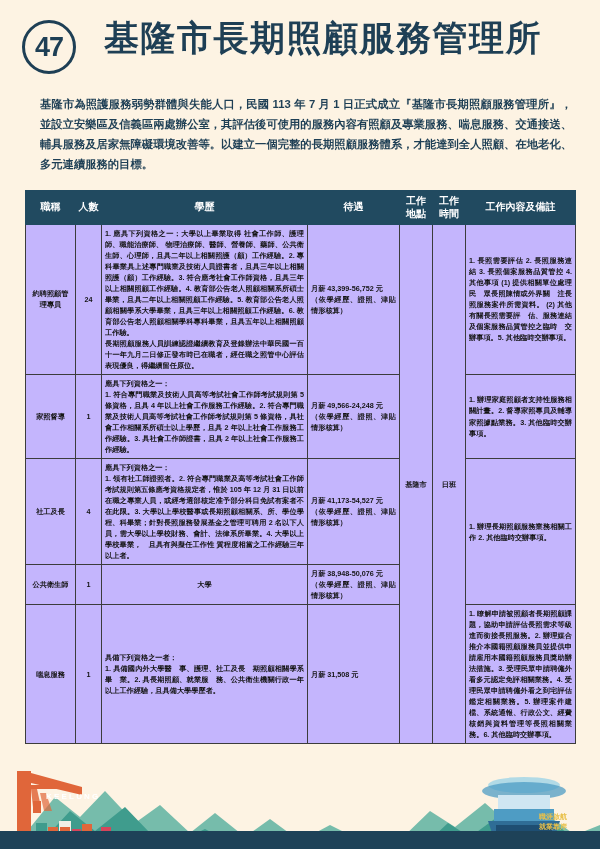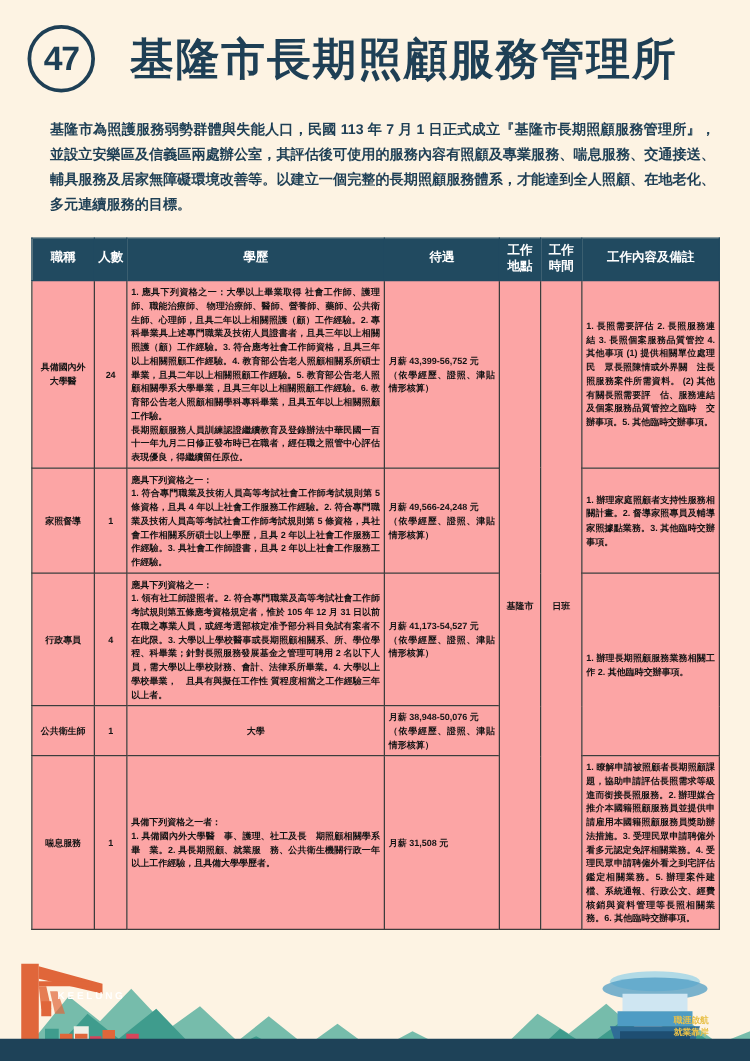--- a/index.html
+++ b/index.html
@@ -8,21 +8,21 @@
     width:600px; height:849px;
     background:#fdf3e3;
     font-family:"Liberation Sans","DejaVu Sans",sans-serif;
     color:#1c3b52;
     position:relative;
     overflow:hidden;
   }
   
   .top-rule { height:6px; background:#fdf3e3; }
   .header {
-    display:flex; align-items:center;
+    display:flex; align-items:flex-start;
     padding:14px 14px 4px 22px;
   }
   .badge {
     width:54px; height:54px; border-radius:50%;
     border:3.5px solid #1e3f55;
     display:flex; align-items:center; justify-content:center;
     font-size:27px; font-weight:bold; color:#1e3f55;
     letter-spacing:-1px; flex:none;
   }
   .org-title {
@@ -46,21 +46,21 @@
     padding:4px 2px; text-align:center;
     border:1px solid #214a60;
     line-height:1.22;
   }
   td {
     border:1px solid #3c3c3c;
     font-size:7.2px; line-height:1.53;
     padding:3px 3px;
     vertical-align:middle;
     color:#141414;
-    background:#fca5a5;
+    background:#c4b5fd;
     font-weight:bold;
     text-align:justify;
   }
   td.c { text-align:center; }
   td.mid { vertical-align:middle; }
   .col-title { width:50px; }
   .col-num   { width:26px; }
   .col-edu   { width:206px; }
   .col-pay   { width:92px; }
   .col-loc   { width:33px; }
@@ -115,41 +115,41 @@
         <th>待遇</th>
         <th style="white-space: pre-line;">工作
 地點</th>
         <th style="white-space: pre-line;">工作
 時間</th>
         <th>工作內容及備註</th>
       </tr>
     </thead>
     <tbody>
       <tr>
-        <td class="c mid">具備國內外大學醫</td>
+        <td class="c mid">約聘照顧管理專員</td>
         <td class="c mid">24</td>
         <td style="white-space: pre-line;">1. 應具下列資格之一：大學以上畢業取得 社會工作師、護理 師、職能治療師、 物理治療師、醫師、營養師、藥師、公共衛生師、心理師，且具二年以上相關照護（顧）工作經驗。2. 專科畢業具上述專門職業及技術人員證書者，且具三年以上相關照護（顧）工作經驗。3. 符合應考社會工作師資格，且具三年以上相關照顧工作經驗。4. 教育部公告老人照顧相關系所碩士畢業，且具二年以上相關照顧工作經驗。5. 教育部公告老人照顧相關學系大學畢業，且具三年以上相關照顧工作經驗。6. 教育部公告老人照顧相關學科專科畢業，且具五年以上相關照顧工作驗。
 長期照顧服務人員訓練認證繼續教育及登錄辦法中華民國一百十一年九月二日修正發布時已在職者，經任職之照管中心評估表現優良，得繼續留任原位。</td>
         <td style="white-space: pre-line; margin-left: 16px;">月薪 43,399-56,752 元
 （依學經歷、證照、津貼情形核算）</td>
         <td class="c mid" rowspan="5">基隆市</td>
         <td class="c mid" rowspan="5">日班</td>
         <td>1. 長照需要評估 2. 長照服務連結 3. 長照個案服務品質管控 4. 其他事項 (1) 提供相關單位處理民　眾長照陳情或外界關　注長照服務案件所需資料。 (2) 其他有關長照需要評　估、服務連結及個案服務品質管控之臨時　交辦事項。5. 其他臨時交辦事項。</td>
       </tr>
       <tr>
         <td class="c mid">家照督導</td>
         <td class="c mid">1</td>
         <td style="white-space: pre-line;">應具下列資格之一：
 1. 符合專門職業及技術人員高等考試社會工作師考試規則第 5 條資格，且具 4 年以上社會工作服務工作經驗。2. 符合專門職業及技術人員高等考試社會工作師考試規則第 5 條資格，具社會工作相關系所碩士以上學歷，且具 2 年以上社會工作服務工作經驗。3. 具社會工作師證書，且具 2 年以上社會工作服務工作經驗。</td>
         <td style="white-space: pre-line;">月薪 49,566-24,248 元
 （依學經歷、證照、津貼情形核算）</td>
         <td>1. 辦理家庭照顧者支持性服務相關計畫。2. 督導家照專員及輔導家照據點業務。3. 其他臨時交辦事項。</td>
       </tr>
       <tr>
-        <td class="c mid">行政專員</td>
+        <td class="c mid">社工及長</td>
         <td class="c mid">4</td>
         <td style="white-space: pre-line;">應具下列資格之一：
 1. 領有社工師證照者。2. 符合專門職業及高等考試社會工作師考試規則第五條應考資格規定者，惟於 105 年 12 月 31 日以前在職之專業人員，或經考選部核定准予部分科目免試有案者不在此限。3. 大學以上學校醫事或長期照顧相關系、所、學位學程、科畢業；針對長照服務發展基金之管理可聘用 2 名以下人員，需大學以上學校財務、會計、法律系所畢業。4. 大學以上學校畢業，　且具有與擬任工作性 質程度相當之工作經驗三年以上者。</td>
         <td style="white-space: pre-line;">月薪 41,173-54,527 元
 （依學經歷、證照、津貼情形核算）</td>
         <td rowspan="2">1. 辦理長期照顧服務業務相關工作 2. 其他臨時交辦事項。</td>
       </tr>
       <tr>
         <td class="c mid">公共衛生師</td>
         <td class="c mid">1</td>

